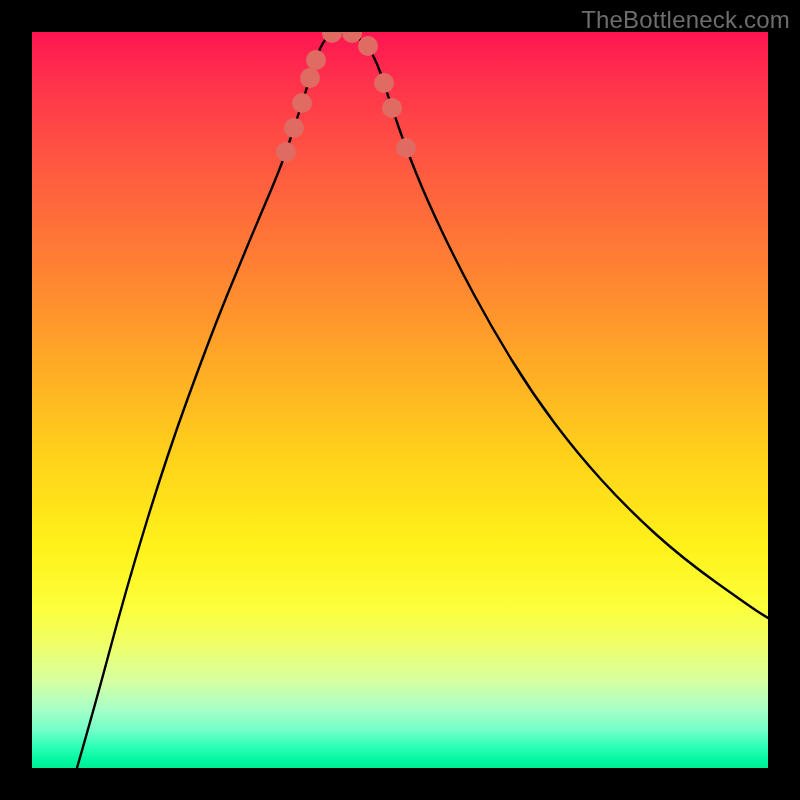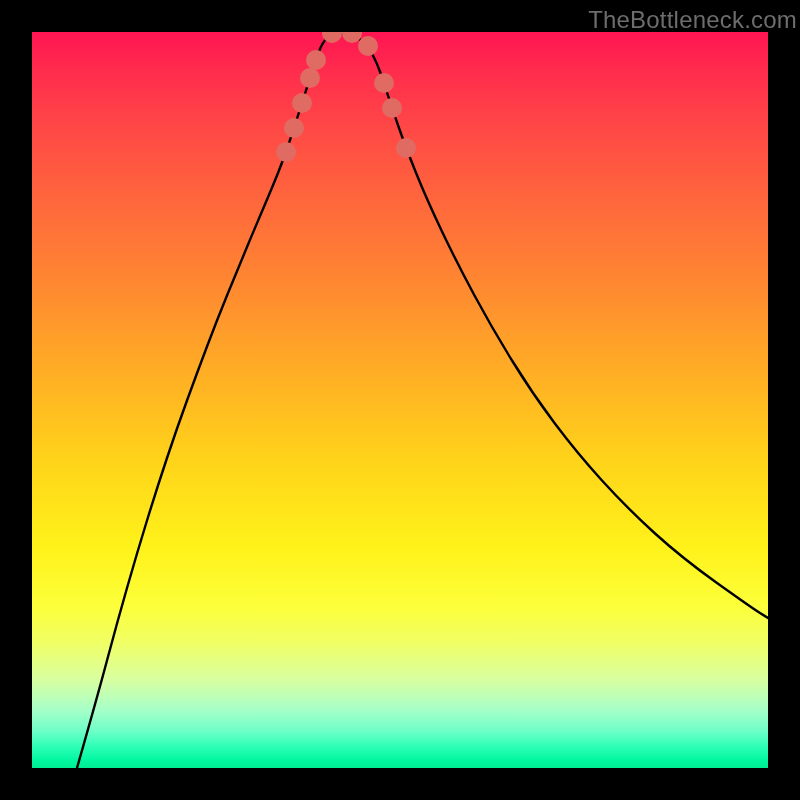--- a/index.html
+++ b/index.html
@@ -42,21 +42,21 @@
       #00ec92 100%
     );
   }
   svg.plot {
     position: absolute;
     inset: 0;
   }
   .watermark {
     position: absolute;
     top: 6px;
-    right: 3px;
+    right: 10px;
     color: #6d6d6d;
     font-size: 24px;
     font-weight: 400;
     letter-spacing: 0.2px;
     user-select: none;
   }
 </style>
 </head>
 <body>
 

